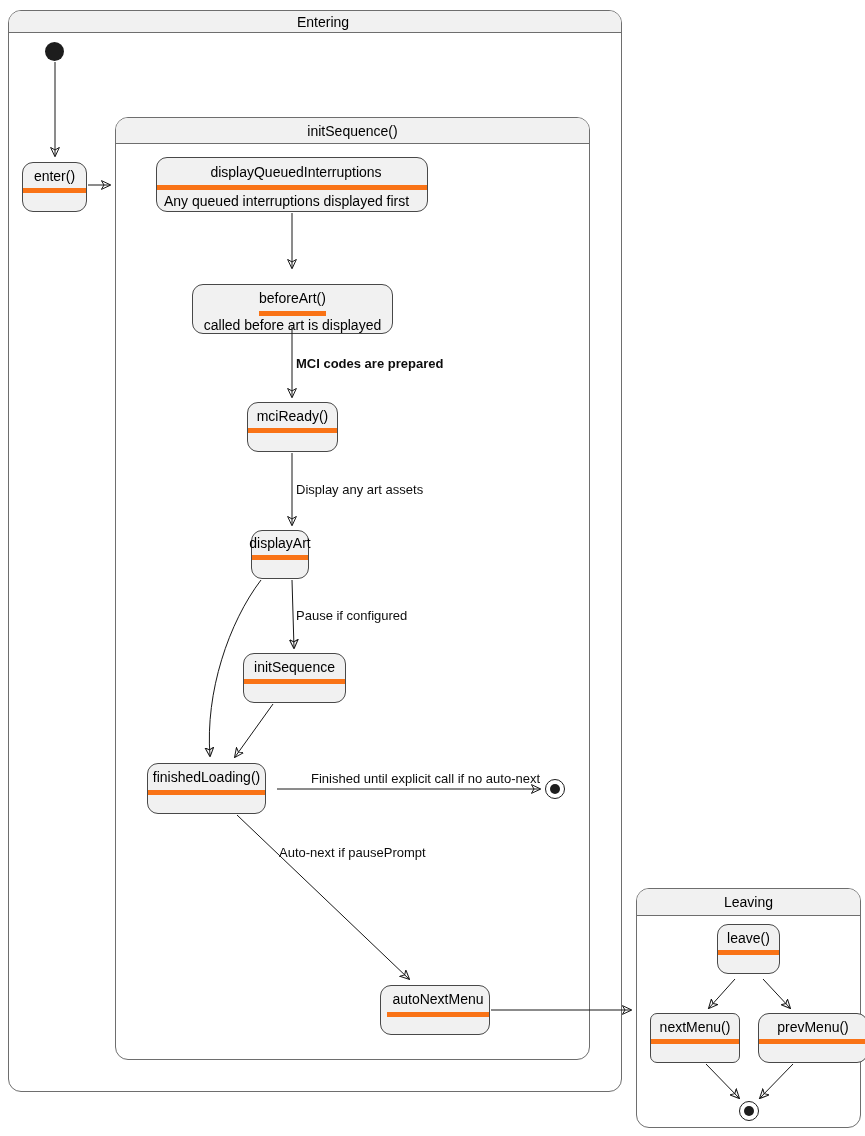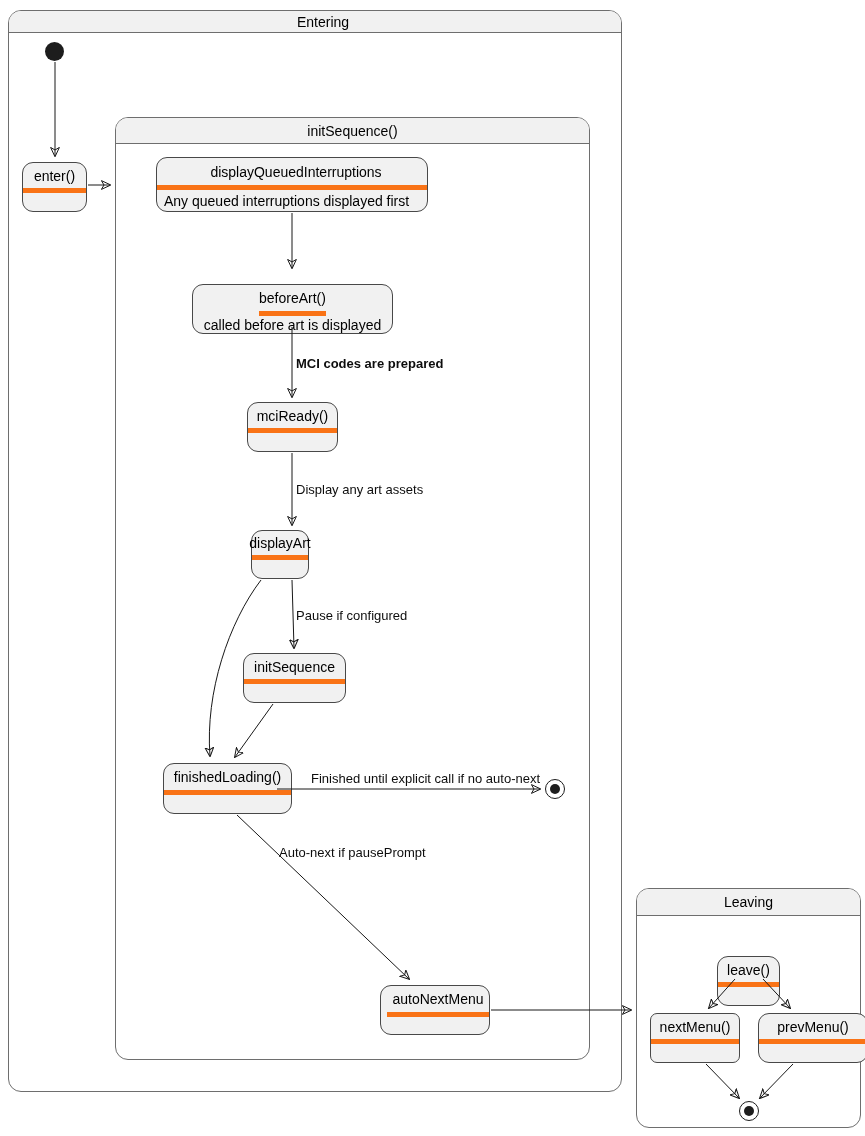--- a/index.html
+++ b/index.html
@@ -104,31 +104,31 @@
   <div class="state" style="left:251px; top:530px; width:58px; height:49px;">
     <div class="state-title" style="height:24px;">displayArt</div>
     <div class="state-body"></div>
   </div>
 
   <div class="state" style="left:243px; top:653px; width:103px; height:50px;">
     <div class="state-title" style="height:25px;">initSequence</div>
     <div class="state-body"></div>
   </div>
 
-  <div class="state" style="left:163px; top:763px; width:129px; height:51px;">
+  <div class="state" style="left:147px; top:763px; width:119px; height:51px;">
     <div class="state-title" style="height:26px;">finishedLoading()</div>
     <div class="state-body"></div>
   </div>
 
   <div class="state" style="left:380px; top:985px; width:110px; height:50px;padding-left:6px;">
     <div class="state-title" style="height:26px;">autoNextMenu</div>
     <div class="state-body"></div>
   </div>
 
-  <div class="state" style="left:717px; top:956px; width:63px; height:50px;">
+  <div class="state" style="left:717px; top:924px; width:63px; height:50px;">
     <div class="state-title" style="height:25px;">leave()</div>
     <div class="state-body"></div>
   </div>
 
   <div class="state" style="left:650px; top:1013px; width:90px; height:50px;border-radius:7px;">
     <div class="state-title" style="height:25px;">nextMenu()</div>
     <div class="state-body"></div>
   </div>
 
   <div class="state" style="left:758px; top:1013px; width:110px; height:50px;gap:37px;">

